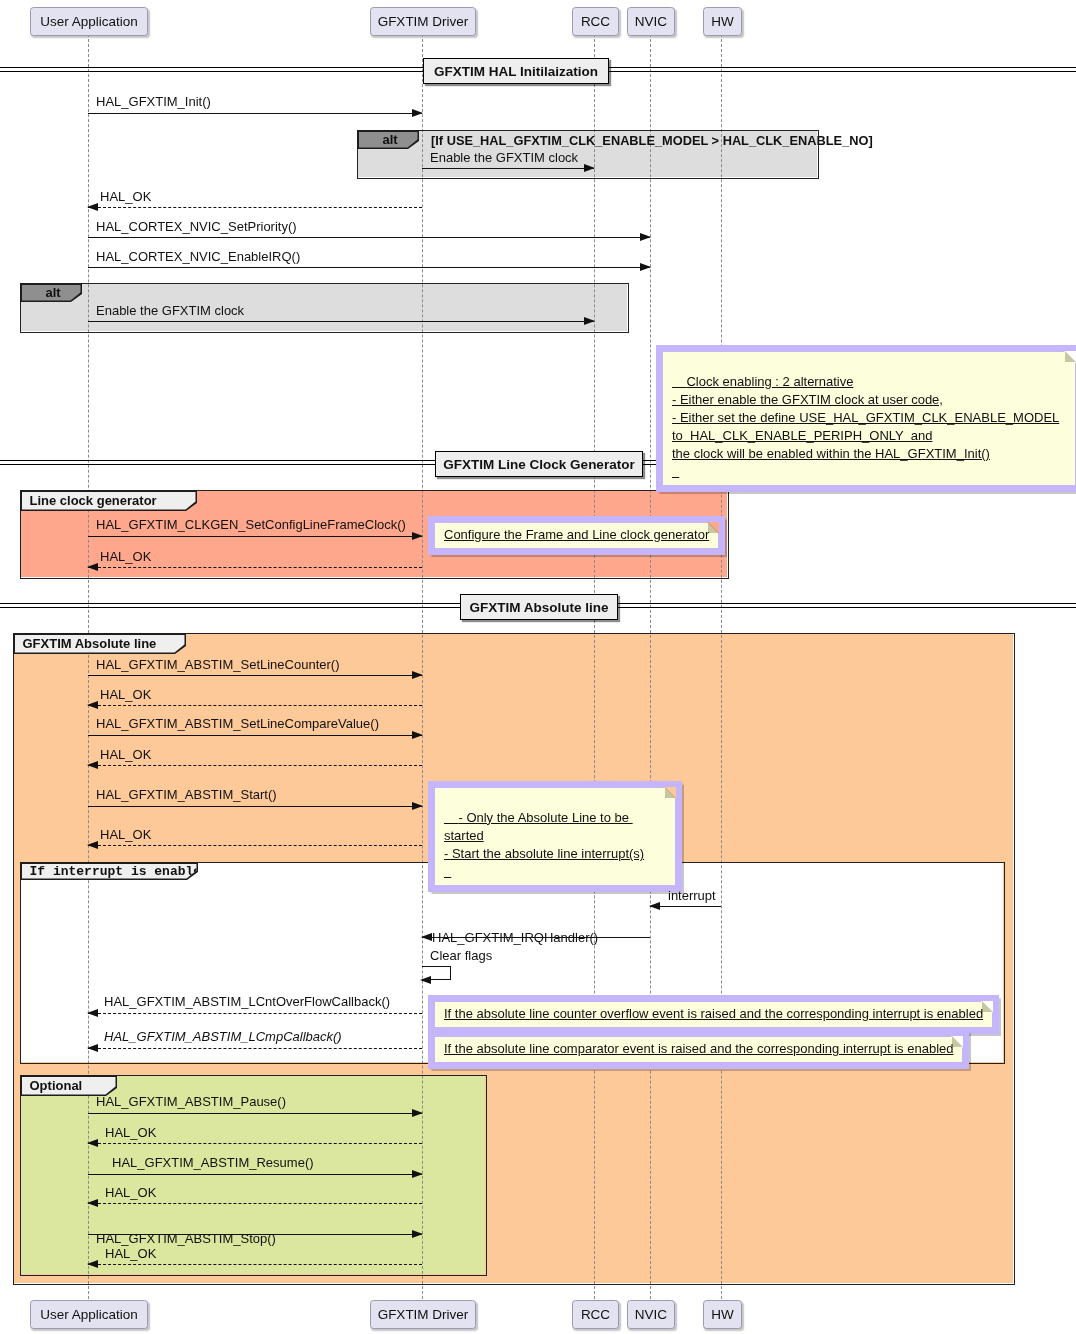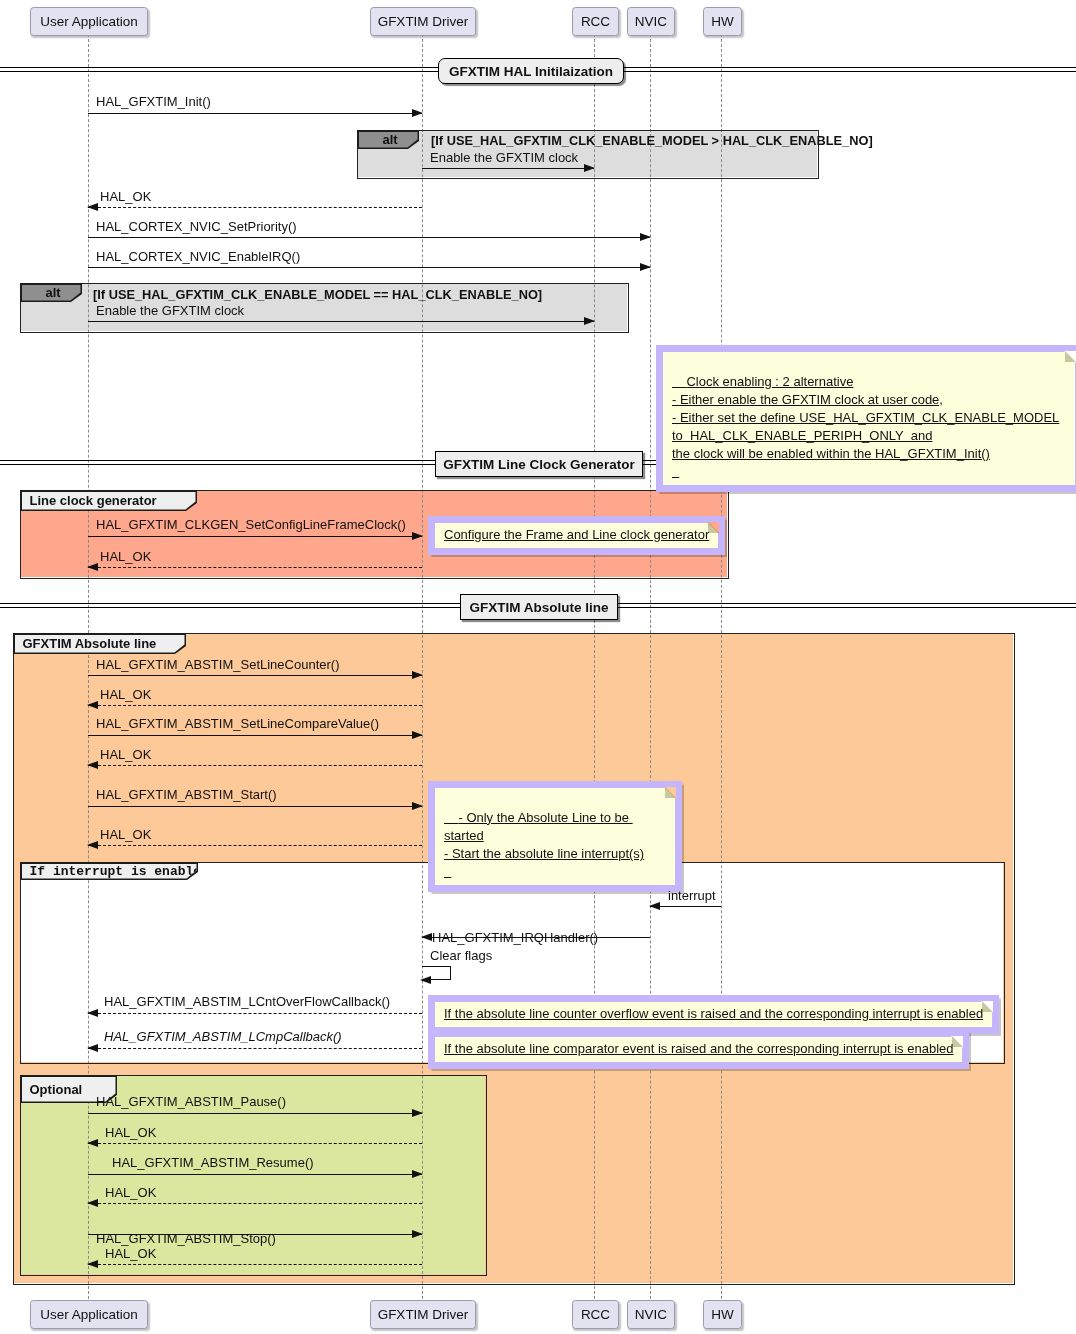--- a/index.html
+++ b/index.html
@@ -77,21 +77,21 @@
   <div class="lifeline" style="left:721px;"></div>
 
   <div class="frag-border" style="left:357px;top:130px;width:460px;height:47px;"></div>
   <div class="frag-border" style="left:20px;top:283px;width:607px;height:48px;"></div>
   <div class="frag-border" style="left:20px;top:490px;width:707px;height:87px;"></div>
   <div class="frag-border" style="left:13px;top:633px;width:1000px;height:650px;"></div>
   <div class="frag-border" style="left:20px;top:862px;width:983px;height:200px;"></div>
   <div class="frag-border" style="left:20px;top:1075px;width:465px;height:199px;"></div>
 
   <div class="divider-rule" style="top:67px;"></div>
-  <div class="divider-box" style="left:438px;top:58px;width:184px;border-radius:7px;">GFXTIM HAL Initilaization</div>
+  <div class="divider-box" style="left:423px;top:58px;width:184px;">GFXTIM HAL Initilaization</div>
 
   <div class="divider-rule" style="top:460px;"></div>
   <div class="divider-box" style="left:435px;top:451px;width:206px;">GFXTIM Line Clock Generator</div>
 
   <div class="divider-rule" style="top:603px;"></div>
   <div class="divider-box" style="left:460px;top:594px;width:156px;">GFXTIM Absolute line</div>
 
   <div class="participant" style="left:30px;top:7px;width:116px;">User Application</div>
   <div class="participant" style="left:370px;top:7px;width:104px;">GFXTIM Driver</div>
   <div class="participant" style="left:572px;top:7px;width:45px;">RCC</div>
@@ -105,35 +105,34 @@
   <div class="participant" style="left:703px;top:1300px;width:37px;">HW</div>
 
   <div class="frag-tab" style="left:357px;top:130px;width:62px;height:19px;">
     <div class="frag-tab-inner grey">alt</div>
   </div>
   <div class="cond" style="left:431px;top:133px;">[If USE_HAL_GFXTIM_CLK_ENABLE_MODEL &gt; HAL_CLK_ENABLE_NO]</div>
 
   <div class="frag-tab" style="left:20px;top:283px;width:62px;height:19px;">
     <div class="frag-tab-inner grey">alt</div>
   </div>
-  <div class="cond" style="left:93px;top:287px;">[If USE_HAL_GFXTIM_CLK_ENABLE_MODEL == HAL_CLK_ENABLE_NO]</div>
 
   <div class="frag-tab" style="left:20px;top:490px;width:177px;height:21px;">
     <div class="frag-tab-inner">Line clock generator</div>
   </div>
 
   <div class="frag-tab" style="left:13px;top:633px;width:173px;height:21px;">
     <div class="frag-tab-inner">GFXTIM Absolute line</div>
   </div>
 
   <div class="frag-tab" style="left:20px;top:862px;width:178px;height:18px;font-family:Liberation Mono, monospace;">
     <div class="frag-tab-inner">If interrupt is enabled</div>
   </div>
 
-  <div class="frag-tab" style="left:20px;top:1075px;width:97px;height:28px;">
+  <div class="frag-tab" style="left:20px;top:1075px;width:97px;height:21px;">
     <div class="frag-tab-inner">Optional</div>
   </div>
 
   <div class="mlabel" style="left:96px;top:94px;">HAL_GFXTIM_Init()</div>
   <div class="arrow solid" style="left:88px;top:113px;width:334px;">
       <span class="ah r"></span>
     </div>
 
   <div class="mlabel" style="left:430px;top:150px;">Enable the GFXTIM clock</div>
   <div class="arrow solid" style="left:422px;top:168px;width:172px;">

